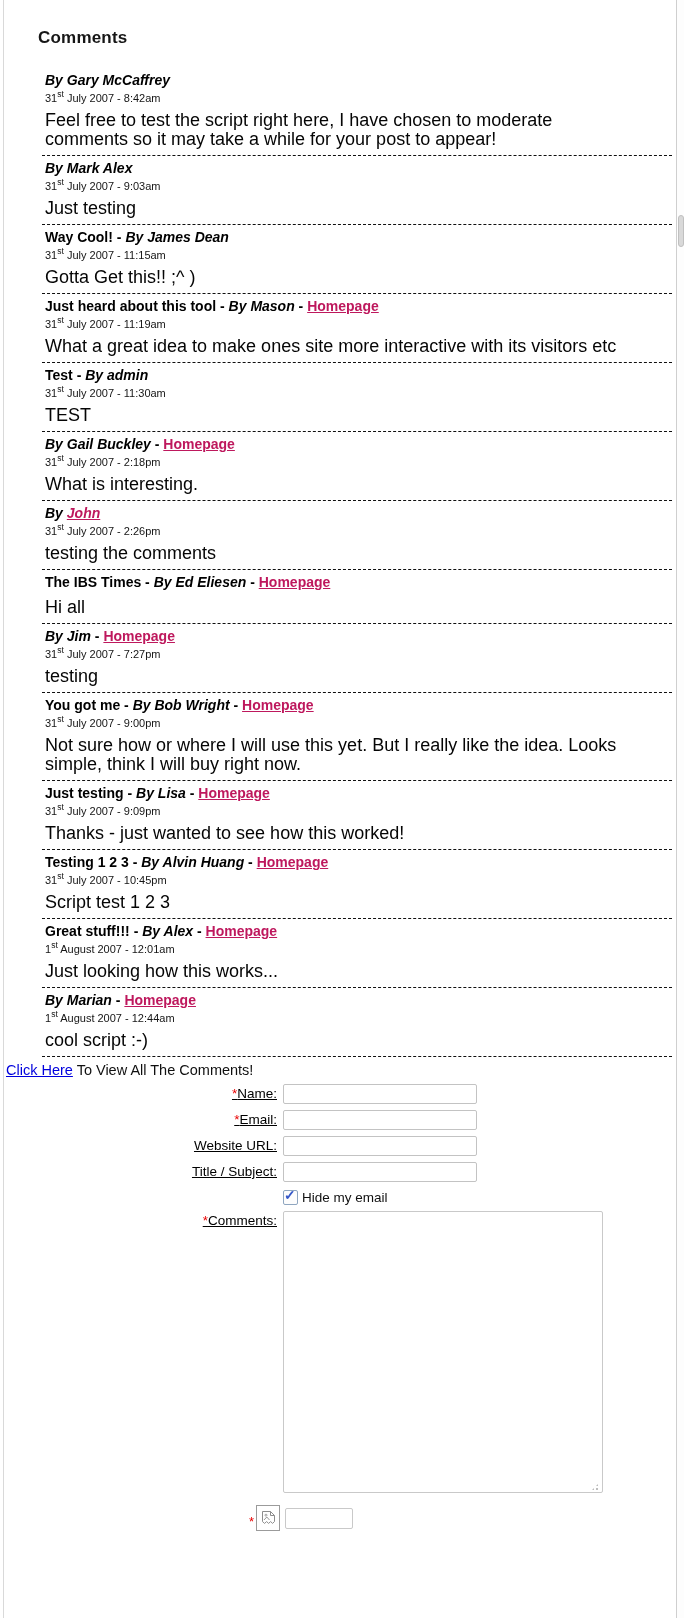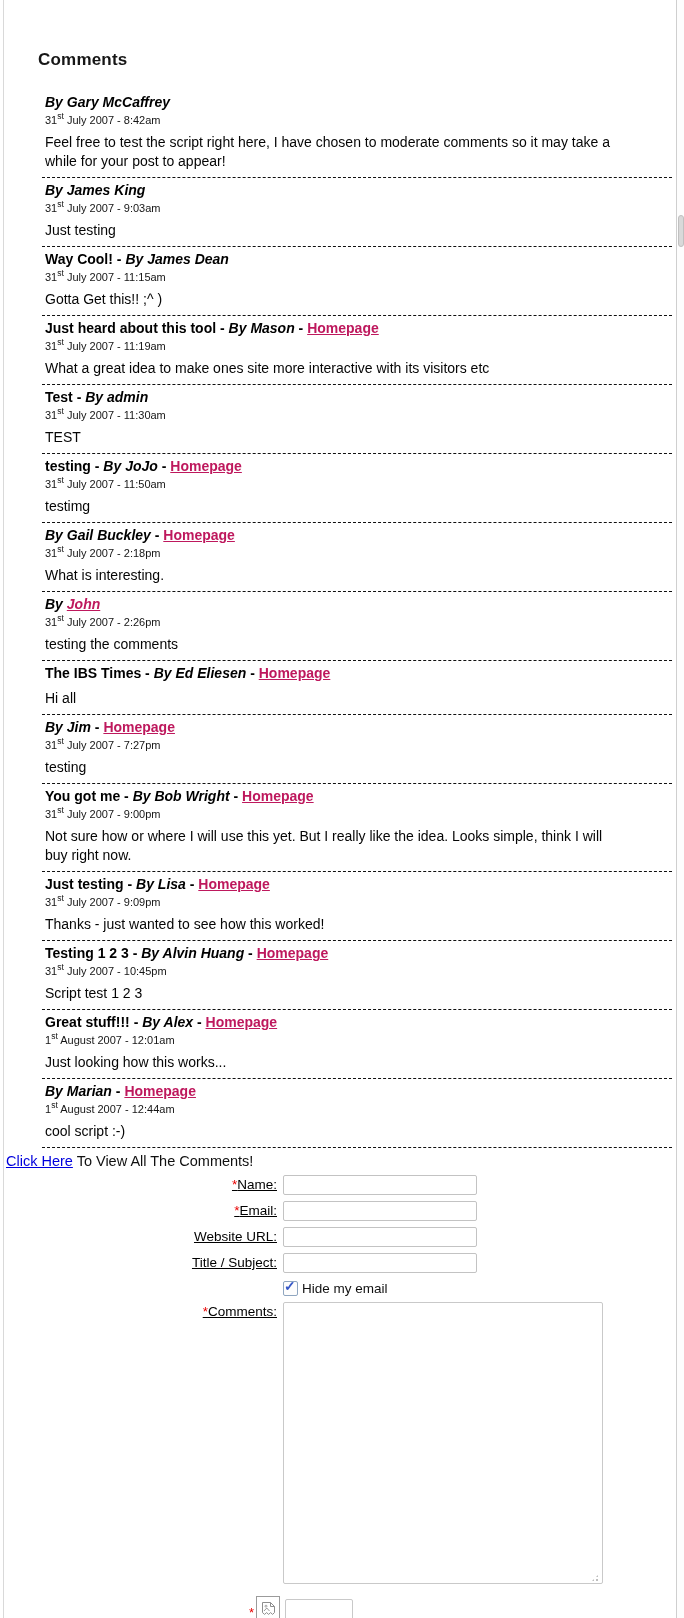--- a/index.html
+++ b/index.html
@@ -7,32 +7,32 @@
     width:684px;height:1618px;position:relative;overflow:hidden;
     background:#ffffff;
     font-family:"Liberation Sans", sans-serif;
     color:#111;
   }
   .left-edge{position:absolute;left:3px;top:0;bottom:0;width:1px;background:#d9d9d9;}
   .scrollbar{position:absolute;right:0;top:0;bottom:0;width:7px;background:#fdfdfd;border-left:1px solid #cfcfcf;}
   .scroll-thumb{position:absolute;left:1px;right:0;top:215px;height:30px;background:#d9d9d9;border:1px solid #c0c0c0;border-radius:3px;}
 
   .page-heading{
-    margin:50px 0 0 38px;font-size:17px;font-weight:bold;color:#161616;letter-spacing:.2px;
+    margin:28px 0 0 38px;font-size:17px;font-weight:bold;color:#161616;letter-spacing:.2px;
   }
   .comments-list{margin:20px 12px 0 42px;}
   .comment{padding:4px 0 6px 3px;border-bottom:1px dashed #101010;}
   .c-header{font-size:14px;font-weight:bold;line-height:17px;color:#000;}
   .c-by{font-style:italic;}
   .c-dash{font-weight:bold;}
   a.hp-link, a.author-link{color:#be185d;cursor:pointer;}
   a.author-link{font-style:italic;}
   .c-date{margin-top:3px;font-size:11px;line-height:12px;color:#141414;}
   .c-date sup{font-size:8.5px;line-height:0;}
-  .c-text{margin-top:7px;font-size:14px;line-height:19px;color:#050505;padding-right:55px;}
+  .c-text{margin-top:7px;font-size:18px;line-height:19px;color:#050505;padding-right:55px;}
 
   .view-all{margin:5px 0 6px 6px;font-size:14.5px;color:#101010;}
   .view-all a{color:#0000dd;text-decoration:underline;cursor:pointer;}
 
   .comment-form{margin-top:5px;}
   .frow{display:flex;align-items:flex-start;margin-bottom:6px;}
   .flabel{width:277px;text-align:right;padding-right:6px;font-size:13.5px;line-height:20px;color:#000;flex:none;text-decoration:underline;}
   .req{color:#e80000;}
   .txt-input{
     width:186px;height:18px;border:1px solid #c3c3c3;border-radius:2px;
@@ -73,43 +73,38 @@
 
 <div class="page-heading">Comments</div>
 
 <div class="comments-list">
     <div class="comment">
       <div class="c-header"><span class="c-by"><span>By </span><span>Gary McCaffrey</span></span></div>
       <div class="c-date"><span>31</span><sup>st</sup><span> July 2007 - 8:42am</span></div>
       <div class="c-text">Feel free to test the script right here, I have chosen to moderate comments so it may take a while for your post to appear!</div>
     </div>
     <div class="comment">
-      <div class="c-header"><span class="c-by"><span>By </span><span>James King</span></span></div>
+      <div class="c-header"><span class="c-by"><span>By </span><span>Mark Alex</span></span></div>
       <div class="c-date"><span>31</span><sup>st</sup><span> July 2007 - 9:03am</span></div>
       <div class="c-text">Just testing</div>
     </div>
     <div class="comment">
       <div class="c-header"><span class="c-title">Way Cool!</span><span class="c-dash"> - </span><span class="c-by"><span>By </span><span>James Dean</span></span></div>
       <div class="c-date"><span>31</span><sup>st</sup><span> July 2007 - 11:15am</span></div>
       <div class="c-text">Gotta Get this!! ;^ )</div>
     </div>
     <div class="comment">
       <div class="c-header"><span class="c-title">Just heard about this tool</span><span class="c-dash"> - </span><span class="c-by"><span>By </span><span>Mason</span></span><span class="c-dash"> - </span><a class="hp-link" href="#">Homepage</a></div>
       <div class="c-date"><span>31</span><sup>st</sup><span> July 2007 - 11:19am</span></div>
       <div class="c-text">What a great idea to make ones site more interactive with its visitors etc</div>
     </div>
     <div class="comment">
       <div class="c-header"><span class="c-title">Test</span><span class="c-dash"> - </span><span class="c-by"><span>By </span><span>admin</span></span></div>
       <div class="c-date"><span>31</span><sup>st</sup><span> July 2007 - 11:30am</span></div>
       <div class="c-text">TEST</div>
-    </div>
-    <div class="comment">
-      <div class="c-header"><span class="c-title">testing</span><span class="c-dash"> - </span><span class="c-by"><span>By </span><span>JoJo</span></span><span class="c-dash"> - </span><a class="hp-link" href="#">Homepage</a></div>
-      <div class="c-date"><span>31</span><sup>st</sup><span> July 2007 - 11:50am</span></div>
-      <div class="c-text">testimg</div>
     </div>
     <div class="comment">
       <div class="c-header"><span class="c-by"><span>By </span><span>Gail Buckley</span></span><span class="c-dash"> - </span><a class="hp-link" href="#">Homepage</a></div>
       <div class="c-date"><span>31</span><sup>st</sup><span> July 2007 - 2:18pm</span></div>
       <div class="c-text">What is interesting.</div>
     </div>
     <div class="comment">
       <div class="c-header"><span class="c-by"><span>By </span><a class="author-link" href="#">John</a></span></div>
       <div class="c-date"><span>31</span><sup>st</sup><span> July 2007 - 2:26pm</span></div>
       <div class="c-text">testing the comments</div>

